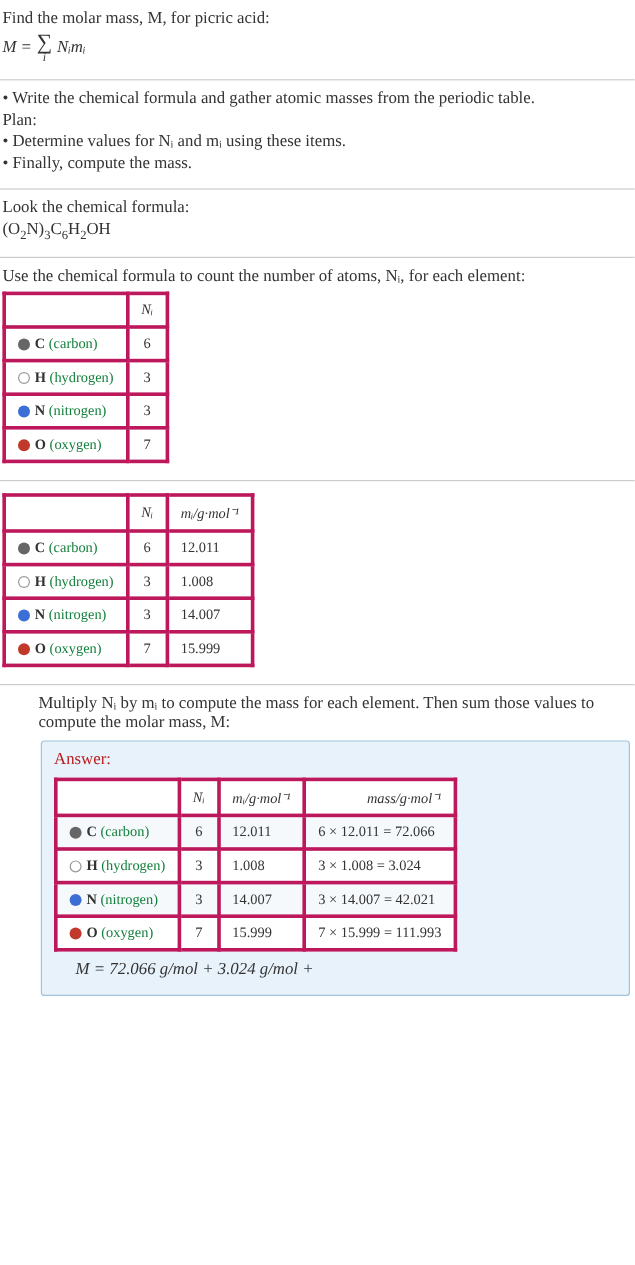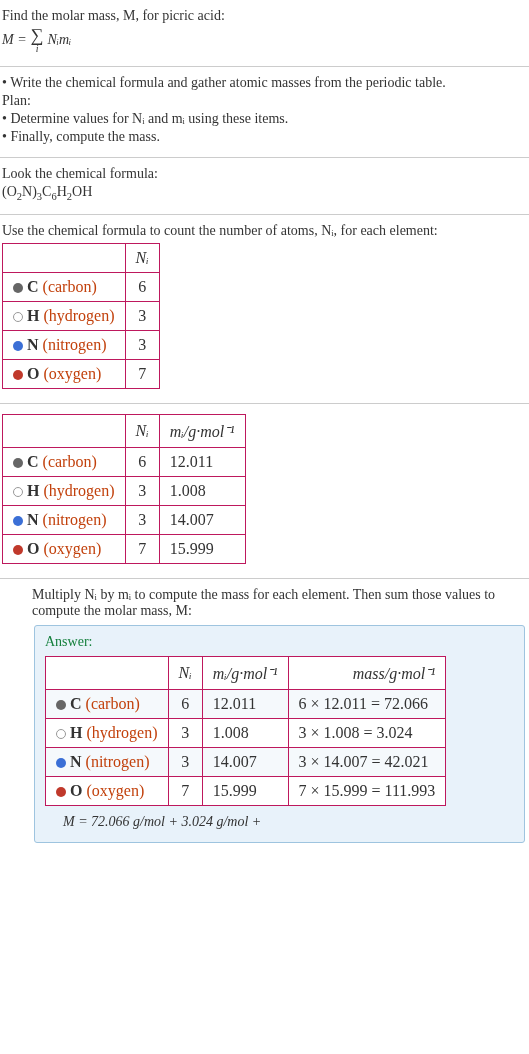--- a/index.html
+++ b/index.html
@@ -20,49 +20,49 @@
   .formula { font-style: italic; }
   .sum-row { display: flex; align-items: center; gap: 2px; }
   .sum-wrap { display:inline-flex; flex-direction:column; align-items:center; line-height:1; margin: 0 2px;}
   .sum-sym { font-size: 18px; }
   .sum-idx { font-size: 10px; font-style: italic; }
   table {
     border-collapse: collapse;
     margin: 4px 0;
   }
   th, td {
-    border: 1px solid #be185d;
+    border: 3px solid #be185d;
     padding: 5px 10px;
     text-align: left;
-    font-size: 16px;
+    font-size: 12px;
   }
   th { font-weight: normal; font-style: italic; text-align: right;}
   td.center, th.center { text-align: center; }
   .dot {
     display: inline-block;
     width: 10px; height: 10px;
     border-radius: 50%;
     margin-right: 4px;
     vertical-align: middle;
     box-sizing: border-box;
   }
   .dot-c { background: #666; }
   .dot-h { background: #fff; border: 1px solid #999; }
   .dot-n { background: #3b6fd6; }
   .dot-o { background: #c0392b; }
   .elem-sym { font-weight: bold; }
-  .elem-name { color: #c2410c; }
+  .elem-name { color: #15803d; }
   .answer-box {
     border: 1px solid #9ec4df;
     border-radius: 3px;
     background: #e8f2fa;
     padding: 8px 10px 12px 10px;
     margin: 6px 2px 2px 2px;
   }
-  .answer-label { color: #15803d; margin-bottom: 6px; }
+  .answer-label { color: #b91c1c; margin-bottom: 6px; }
   .answer-box table { background: #fff; }
   .answer-box table tr:nth-child(even) td { background: #f5f9fc; }
   .m-eq { margin: 8px 0 0 18px; font-style: italic; }
   .m-eq2 { margin-left: 28px; }
   .chemformula { font-family: Georgia, serif; }
   .chemformula .s { vertical-align: sub; font-size: 0.75em; }
 </style>
 </head>
 <body>
 

